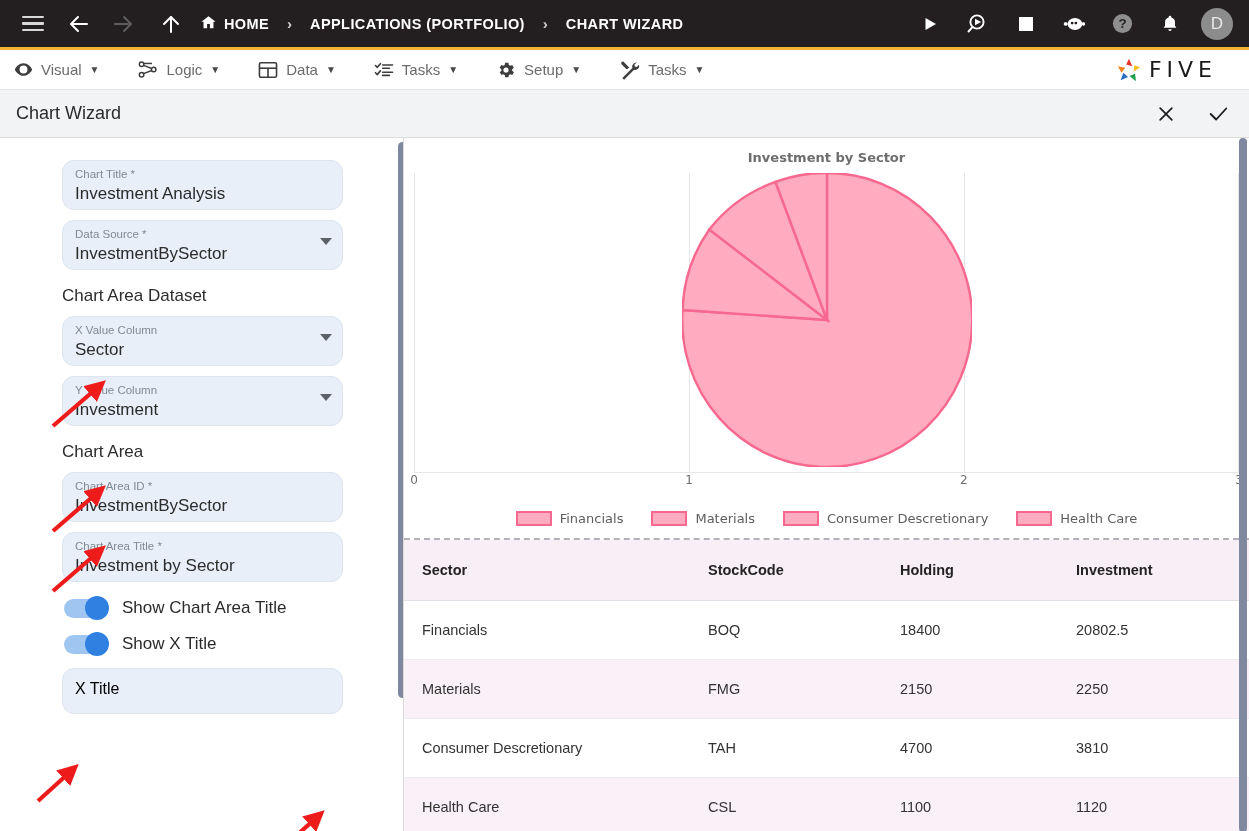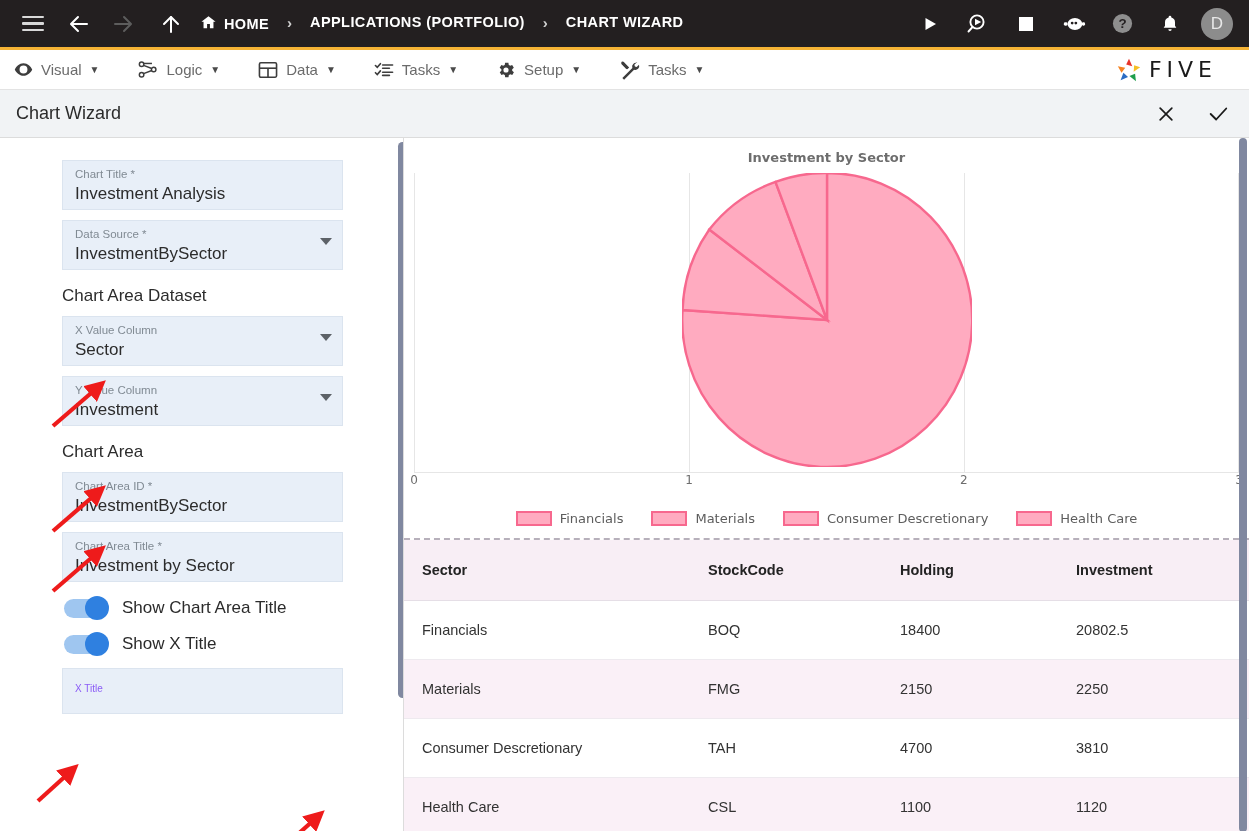--- a/index.html
+++ b/index.html
@@ -21,21 +21,21 @@
   .tb-icon {
     color: #ffffff; display: flex; align-items: center; justify-content: center;
     width: 34px; height: 34px; flex: none;
   }
   .tb-icon svg { display: block; }
   .hamburger { width: 22px; }
   .hamburger span {
     display: block; height: 2.4px; background: #d9d9d9;
     margin: 4px 0; border-radius: 1px;
   }
-  #crumbs { display: flex; align-items: flex-start; margin-left: 8px; gap: 0; }
+  #crumbs { display: flex; align-items: center; margin-left: 8px; gap: 0; }
   .crumb {
     color: #ffffff; font-size: 14.5px; font-weight: bold;
     letter-spacing: .4px; white-space: nowrap;
     display: flex; align-items: center; gap: 7px;
     padding: 0 4px;
   }
   .crumb-sep { color: #cfcfcf; font-size: 15px; font-weight: bold; padding: 0 14px; }
   #tb-right { margin-left: auto; display: flex; align-items: center; gap: 14px; padding-right: 4px; }
   .avatar {
     width: 32px; height: 32px; border-radius: 50%;
@@ -82,27 +82,27 @@
   
   #content { display: flex; height: 694px; background: #fff; }
 
   
   #leftpanel {
     width: 404px; position: relative; background: #ffffff;
     border-right: 1px solid #dcdcdc; overflow: hidden;
   }
   #formwrap { padding: 22px 60px 0 62px; }
   .field {
-    background: #e8eff8; border: 1px solid #dbe4ef; border-radius: 0;
+    background: #e8eff8; border: 1px solid #dbe4ef; border-radius: 12px;
     height: 50px; margin-bottom: 10px; padding: 6px 12px 0 12px;
     position: relative;
   }
   .field .flabel { font-size: 11.5px; color: #808a93; line-height: 15px; }
   .field .fvalue { font-size: 17px; color: #2c2c2c; line-height: 24px; }
-  .field .fplace { font-size: 10px; color: #8b5cf6; line-height: 24px; }
+  .field .fplace { font-size: 16px; color: #000000; line-height: 24px; }
   .field.tall { height: 46px; }
   .dd-caret {
     position: absolute; right: 10px; top: 17px;
     width: 0; height: 0;
     border-left: 6px solid transparent; border-right: 6px solid transparent;
     border-top: 7px solid #5d6268;
   }
   .section-title {
     font-size: 17px; color: #2c2c2c; margin: 16px 0 10px 0;
   }

